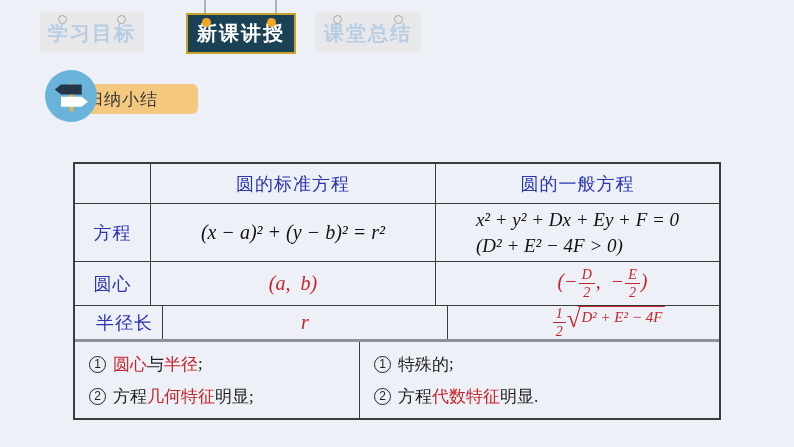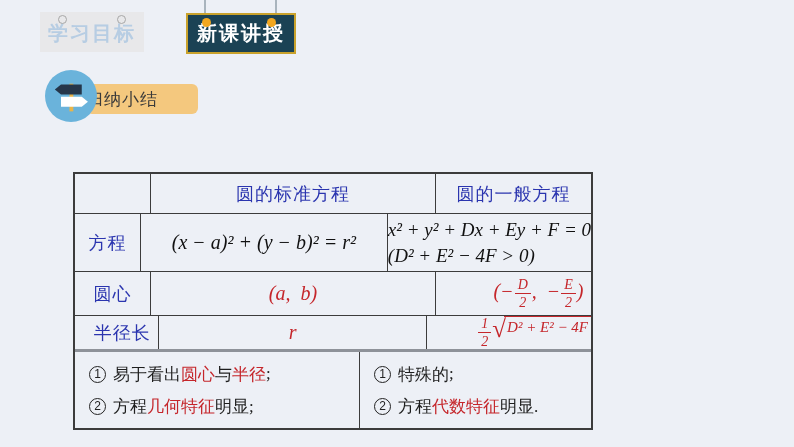--- a/index.html
+++ b/index.html
@@ -44,21 +44,21 @@
 
   
   .page-title {
     position:absolute; top:120px; left:0; width:100%;
     text-align:center; font-size:22px; font-weight:bold;
     color:#15161a; font-family:"Liberation Serif",serif; letter-spacing:1px;
   }
 
   
   .tbl {
-    position:absolute; left:73px; top:172px; width:520px;
+    position:absolute; left:73px; top:162px; width:648px;
     border:2px solid var(--border-dark,#3c3c3c);
   }
   .row { display:flex; border-bottom:1.5px solid var(--border-dark,#3c3c3c); }
   .row:last-child { border-bottom:none; }
   .row.r-radius { border-bottom:3px solid var(--border-thick,#8e9299); }
   .cell { display:flex; align-items:center; justify-content:center; }
   .cell.c1 { width:76px;  border-right:1.5px solid var(--border-dark,#3c3c3c); }
   .cell.c2 { width:285px; border-right:1.5px solid var(--border-dark,#3c3c3c); }
   .cell.c3 { flex:1; }
   .r-head   { height:40px; }
@@ -100,20 +100,25 @@
   <div class="tab active" style="left:186px;width:110px;">
     <span class="dot d1"></span>
     <span class="dot d2"></span>
     <span class="tab-label">新课讲授</span>
   </div>
   <div class="tab inactive" style="left:40px;width:104px;">
     <span class="ring r1"></span>
     <span class="ring r2"></span>
     <span class="tab-label">学习目标</span>
   </div>
+  <div class="tab inactive" style="left:315px;width:106px;">
+    <span class="ring r1"></span>
+    <span class="ring r2"></span>
+    <span class="tab-label">课堂总结</span>
+  </div>
 
   <div class="badge-pill">
     <span class="badge-label">归纳小结</span>
   </div>
   <div class="badge-icon">
     <svg width="40" height="40" viewBox="0 0 52 52">
       <rect x="24" y="10" width="5" height="36" fill="#e8b54a"></rect>
       <polygon points="40,11 13,11 5,17.5 13,24 40,24" fill="#25364a"></polygon>
       <polygon points="13,27 40,27 48,33.5 40,40 13,40" fill="#ffffff"></polygon>
     </svg>
@@ -172,21 +177,20 @@
         <span class="math red">
           <span class="frac"><span class="num">1</span><span class="den">2</span></span><span class="sqrt"><span class="radical">√</span><span class="radicand">D² + E² − 4F</span></span>
         </span>
       </div>
     </div>
 
     <div class="row r-feat">
       <div class="cell c2 feat-cell">
         <span class="feat-line">
           <span class="cnum">1</span>
-          <span>易于看出</span>
             <span class="red">圆心</span>
             <span>与</span>
             <span class="red">半径</span>
             <span>;</span>
         </span>
         <span class="feat-line">
           <span class="cnum">2</span>
           <span>方程</span>
             <span class="red">几何特征</span>
             <span>明显;</span>

